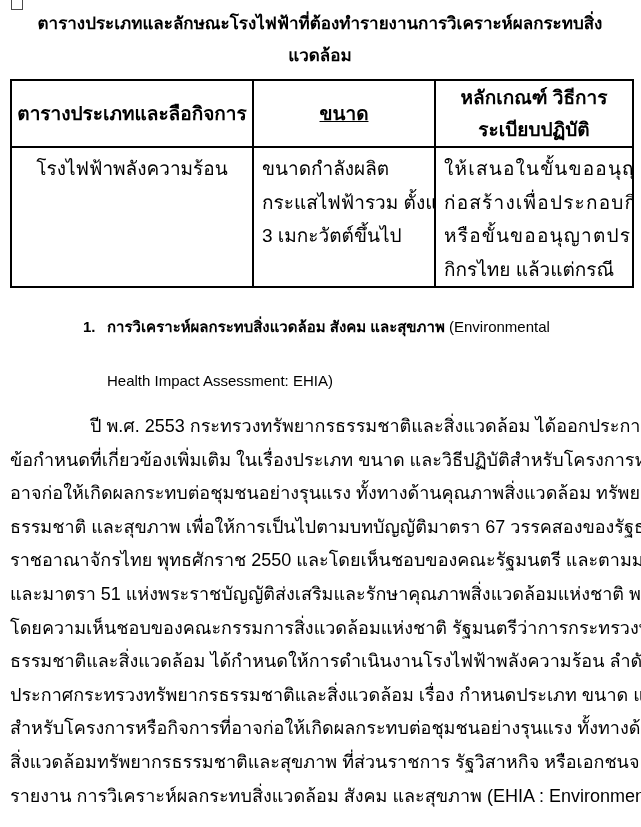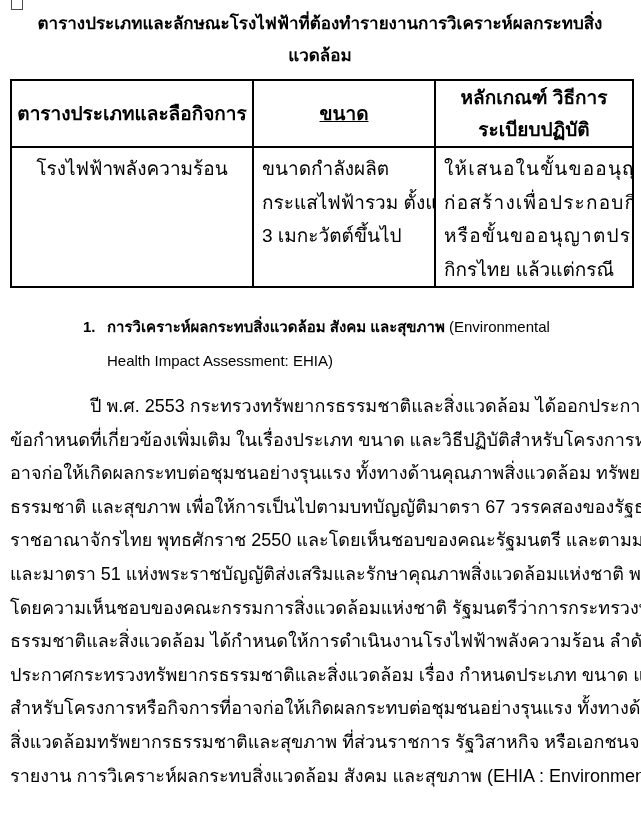--- a/index.html
+++ b/index.html
@@ -64,21 +64,21 @@
   td.cell-crit .cline:not(:last-child) { letter-spacing: 1.2px; }
   
   .section-heading {
     margin: 22px 0 0 73px;
     font-size: 15px;
     line-height: 34px;
   }
   .h-num { display: inline-block; width: 24px; font-weight: bold; }
   .h-thai { font-weight: bold; }
   .h-latin { font-weight: normal; }
-  .h-line2 { padding-left: 24px; font-weight: normal; }
+  .h-line2 { padding-left: 24px; font-weight: normal; margin-top: 20px; }
   
   .paragraph {
     margin-top: 12px;
     font-size: 18px;
     line-height: 33.6px;
   }
   .pline {
     white-space: nowrap;
     text-align: justify;
     text-align-last: justify;

